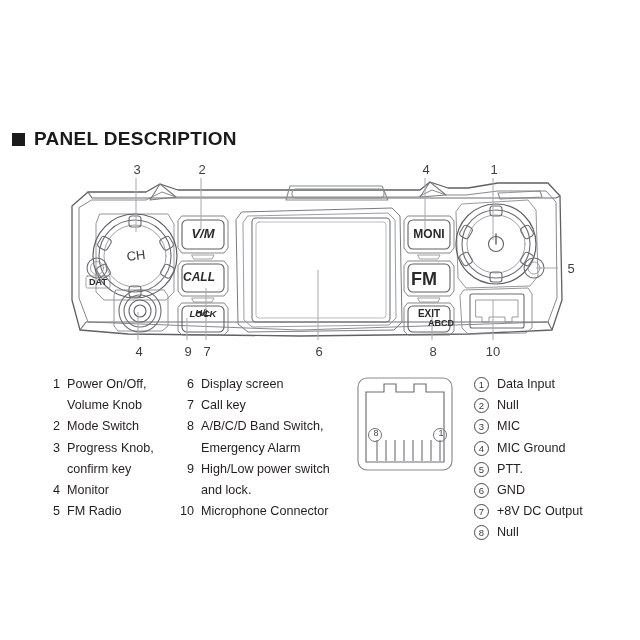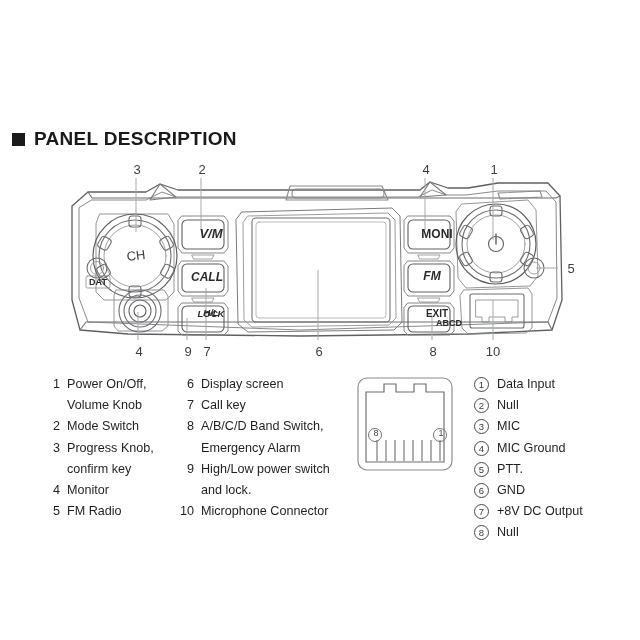--- a/index.html
+++ b/index.html
@@ -58,21 +58,20 @@
   
   .callout{
     position:absolute;font-size:13px;color:#3f3f3f;
     text-align:center;width:20px;
   }
   
   .btnlabel{
     position:absolute;font-weight:bold;color:#2a2a2a;
     text-align:center;white-space:nowrap;
     font-family:"Liberation Sans",sans-serif;
-    padding-left:8px;
   }
   .knoblabel{
     position:absolute;color:#3a3a3a;text-align:center;white-space:nowrap;
   }
 </style>
 </head>
 <body>
 
 <div class="title-row">
   <span class="title-bullet"></span>
@@ -238,21 +237,21 @@
 
 <div class="btnlabel" style="left:182px;top:226px;width:42px;font-size:13px;font-style:italic;">V/M</div>
 
 <div class="btnlabel" style="left:181px;top:270px;width:36px;font-size:12px;font-style:italic;">CALL</div>
 
 <div class="btnlabel" style="left:182px;top:307px;width:42px;font-size:9.5px;font-style:italic;">H/L</div>
 <div class="btnlabel" style="left:182px;top:308px;width:42px;font-size:9.5px;font-style:italic;">LOCK</div>
 
 <div class="btnlabel" style="left:407px;top:227px;width:44px;font-size:12px;">MONI</div>
 
-<div class="btnlabel" style="left:408px;top:269px;width:32px;font-size:12px;font-style:italic;">FM</div>
+<div class="btnlabel" style="left:408px;top:269px;width:32px;font-size:18px;">FM</div>
 
 <div class="btnlabel" style="left:408px;top:308px;width:42px;font-size:10px;">EXIT</div>
 <div class="btnlabel" style="left:408px;top:318px;width:66px;font-size:9px;">ABCD</div>
 
 <div class="callout" style="left:127px;top:162px;">3</div>
 <div class="callout" style="left:192px;top:162px;">2</div>
 <div class="callout" style="left:416px;top:162px;">4</div>
 <div class="callout" style="left:484px;top:162px;">1</div>
 
 <div class="callout" style="left:129px;top:344px;">4</div>

